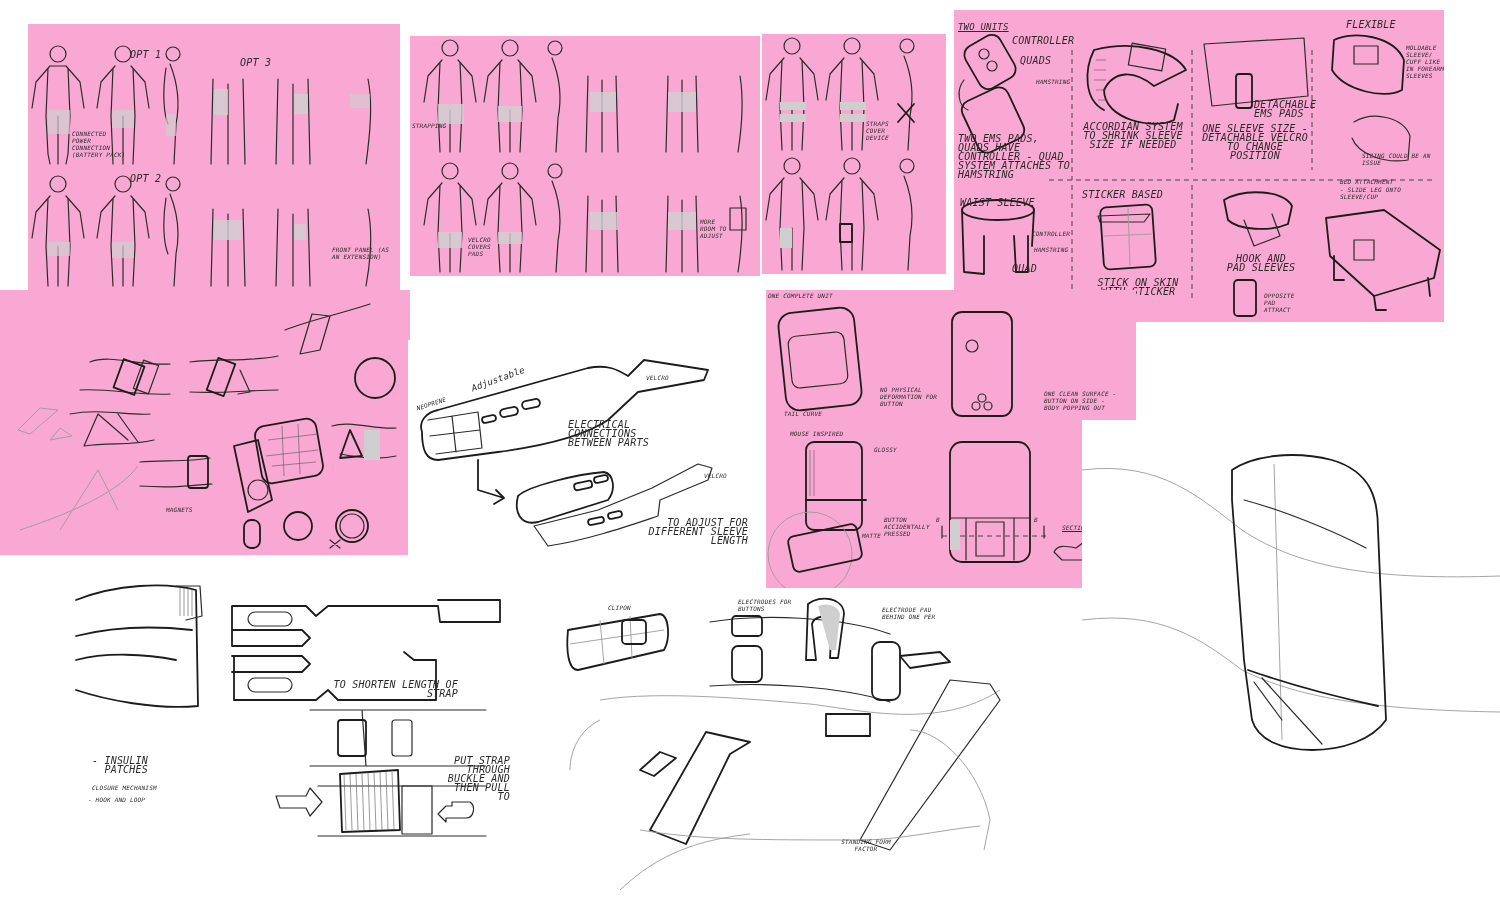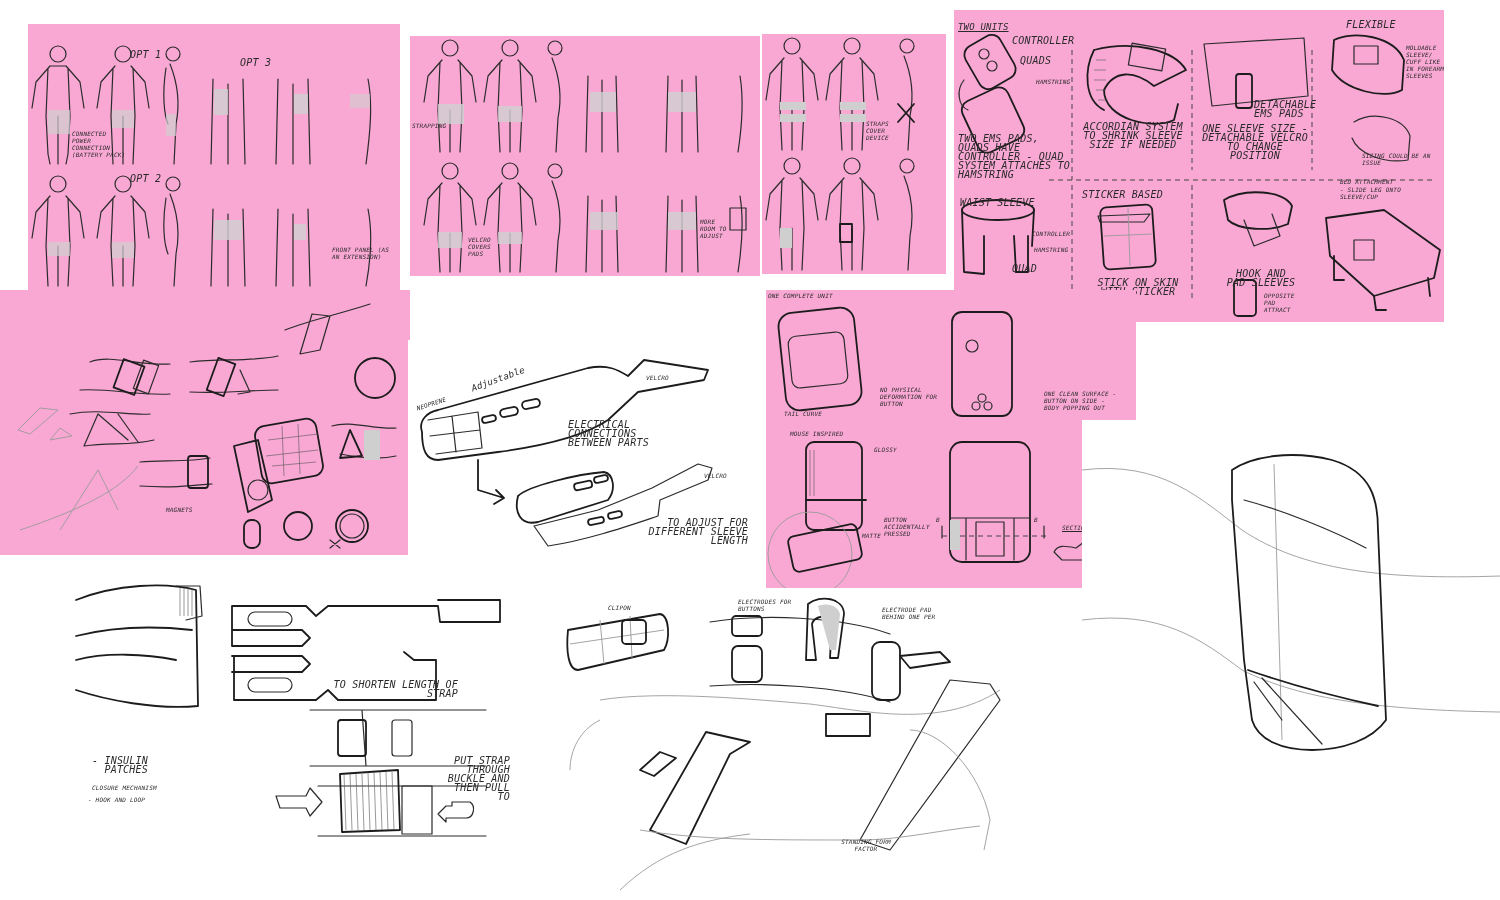--- a/index.html
+++ b/index.html
@@ -178,21 +178,21 @@
   <div class="note" style="left:246px; top:114px; width:110px;text-align:center;">ONE SLEEVE SIZE - DETACHABLE VELCRO TO CHANGE POSITION</div>
   <div class="note" style="left:392px; top:10px;">FLEXIBLE</div>
   <div class="note sm" style="left:452px; top:34px; width:40px;">MOLDABLE SLEEVE/ CUFF LIKE IN FOREARM SLEEVES</div>
   <div class="note sm" style="left:408px; top:142px; width:70px;">SIZING COULD BE AN ISSUE</div>
   <div class="note" style="left:6px; top:188px;">WAIST SLEEVE</div>
   <div class="note sm" style="left:78px; top:220px;">CONTROLLER</div>
   <div class="note sm" style="left:80px; top:236px;">HAMSTRING</div>
   <div class="note" style="left:58px; top:254px;">QUAD</div>
   <div class="note" style="left:128px; top:180px;">STICKER BASED</div>
   <div class="note" style="left:136px; top:268px; width:96px; text-align:center;">STICK ON SKIN WITH STICKER</div>
-  <div class="note" style="left:272px; top:244px; width:70px; text-align:center;margin-top:15px;">HOOK AND PAD SLEEVES</div>
+  <div class="note" style="left:272px; top:244px; width:70px; text-align:center;">HOOK AND PAD SLEEVES</div>
   <div class="note sm" style="left:310px; top:282px; width:36px;">OPPOSITE PAD ATTRACT</div>
   <div class="note sm" style="left:386px; top:168px;">BED ATTACHMENT</div>
   <div class="note sm" style="left:386px; top:176px; width:80px;">- SLIDE LEG ONTO SLEEVE/CUP</div>
 </div>
 
 <div class="panel" style="left:0px; top:290px; width:410px; height:265px;">
   <svg width="410" height="265">
     <path d="M90 72 C110 64 140 76 170 74 M80 100 C110 98 140 106 170 104" class="ink"></path>
     <rect x="118" y="72" width="22" height="30" class="inkb" transform="rotate(20 129 87)"></rect>
     <rect x="138" y="72" width="16" height="30" class="ink" transform="rotate(20 146 87)"></rect>

